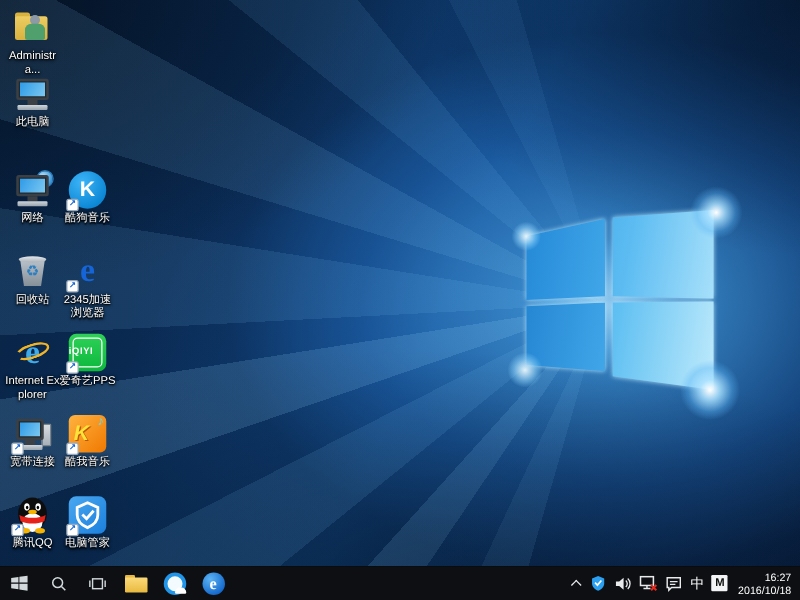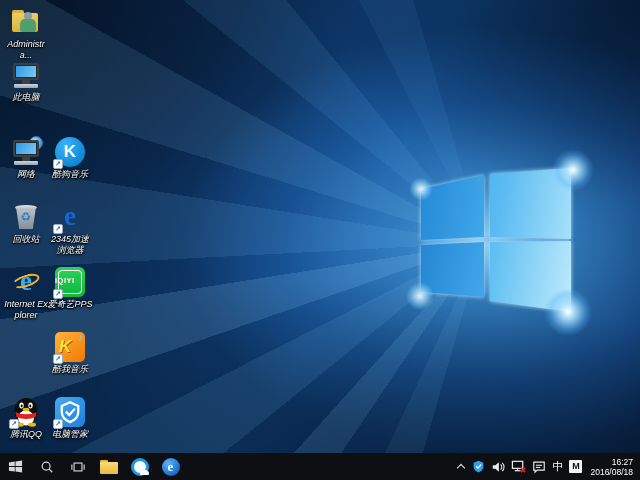--- a/index.html
+++ b/index.html
@@ -54,21 +54,21 @@
             background:linear-gradient(100deg,#1f7fce 0%,#45acec 55%,#90d8f8 100%); }
   .p-br i { clip-path:polygon(72px 76px, 153px 75px, 153px 146px, 72px 135px);
             background:linear-gradient(100deg,#2f9ce2 0%,#60c0f2 50%,#c2ecfc 100%); }
 
   
   .cell { position:absolute; width:46px; text-align:center; cursor:default; }
   .c1 { left:3px; } .c2 { left:47px; }
   .r1{top:6px} .r2{top:59px} .r3{top:136px} .r4{top:201px} .r5{top:266px} .r6{top:331px} .r7{top:396px}
   .dicon { position:relative; width:32px; height:32px; margin:0 auto 1px; }
   .dlabel { color:#fff; font-size:9px; line-height:10.5px;
-            text-shadow:0 1px 1px #000, 0 1px 3px #000, 0 0 2px #000; word-break:break-all;font-style:italic; }
+            text-shadow:0 1px 1px #000, 0 1px 3px #000, 0 0 2px #000; word-break:break-all; }
   .overlay { position:absolute; left:-1px; bottom:-1px; width:10px; height:10px; background:#fff;
              border-radius:2px; border:1px solid #9ab; color:#1565d8; font-size:7px; line-height:8px;
              font-weight:bold; text-align:center; }
 
   
   .folder-base { position:absolute; left:2px; top:7px; width:26px; height:19px; background:linear-gradient(#eccd62,#d9b23e); border-radius:2px; }
   .folder-tab  { position:absolute; left:2px; top:4px; width:12px; height:5px; background:#d9b23e; border-radius:2px 2px 0 0; }
   .person-head { position:absolute; left:14px; top:6px; width:8px; height:8px; border-radius:50%; background:#8d9aa5; }
   .person-body { position:absolute; left:10px; top:13px; width:16px; height:13px; border-radius:5px 5px 2px 2px; background:#4fa06c; }
 
@@ -204,20 +204,32 @@
   </div>
 
   <div class="cell c1 r5">
     <div class="dicon">
       <div class="e-blue e-ie">e</div>
         <i class="ie-ring"></i>
     </div>
     <div class="dlabel">Internet Explorer</div>
   </div>
 
+  <div class="cell c1 r6">
+    <div class="dicon">
+      <i class="tower"></i>
+        <div class="monitor" style="width:22px">
+          <i></i>
+        </div>
+        <i class="m-stand" style="left:10px"></i>
+        <i class="m-kbd" style="width:20px"></i>
+      <span class="overlay">↗</span>
+    </div>
+    <div class="dlabel">宽带连接</div>
+  </div>
 
   <div class="cell c1 r7">
     <div class="dicon">
       <svg viewBox="0 0 32 32" width="32" height="32">
         <ellipse cx="16" cy="15" rx="11.5" ry="13" fill="#0d0d0d"></ellipse>
         <ellipse cx="16" cy="22" rx="8" ry="7.5" fill="#fff"></ellipse>
         <ellipse cx="11.5" cy="9.5" rx="2.2" ry="3" fill="#fff"></ellipse>
         <ellipse cx="20.5" cy="9.5" rx="2.2" ry="3" fill="#fff"></ellipse>
         <ellipse cx="11.7" cy="10" rx="1" ry="1.4" fill="#000"></ellipse>
         <ellipse cx="20.3" cy="10" rx="1" ry="1.4" fill="#000"></ellipse>
@@ -363,16 +375,16 @@
       </svg>
     </div>
     <div class="tray-btn">
       <span class="ime-zh">中</span>
     </div>
     <div class="tray-btn">
       <span class="ime-m">M</span>
     </div>
     <div class="clock">
       <div>16:27</div>
-      <div>2016/08/18</div>
+      <div>2016/10/18</div>
     </div>
   </div>
 </div>
 
 </body></html>

